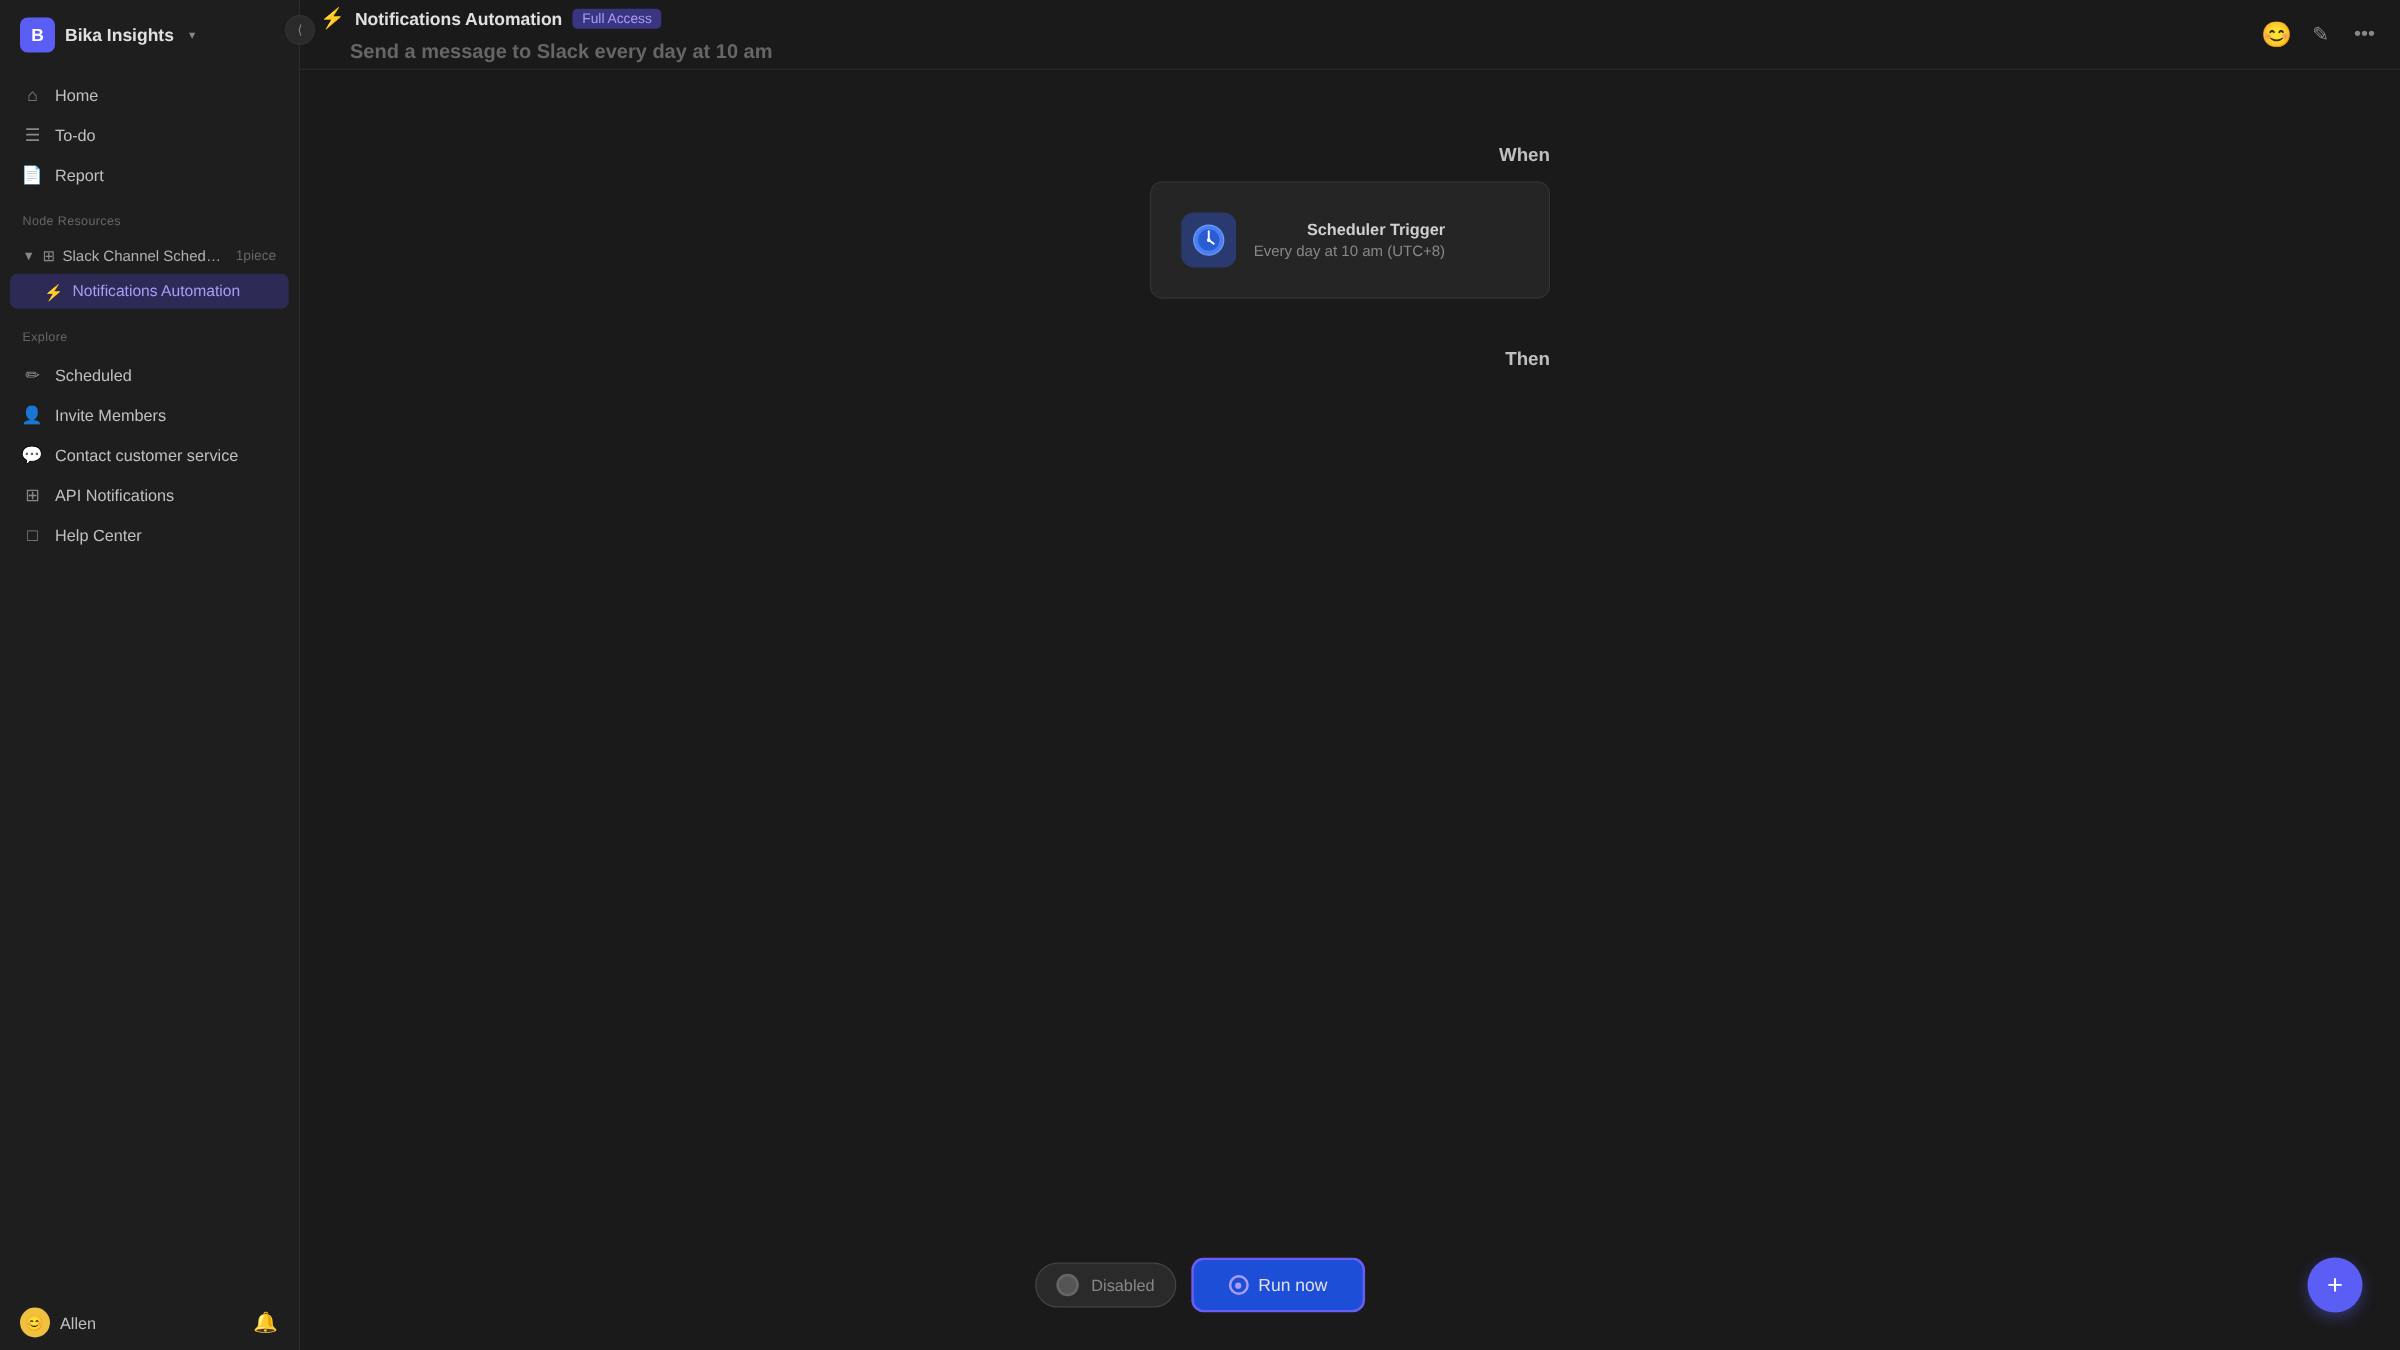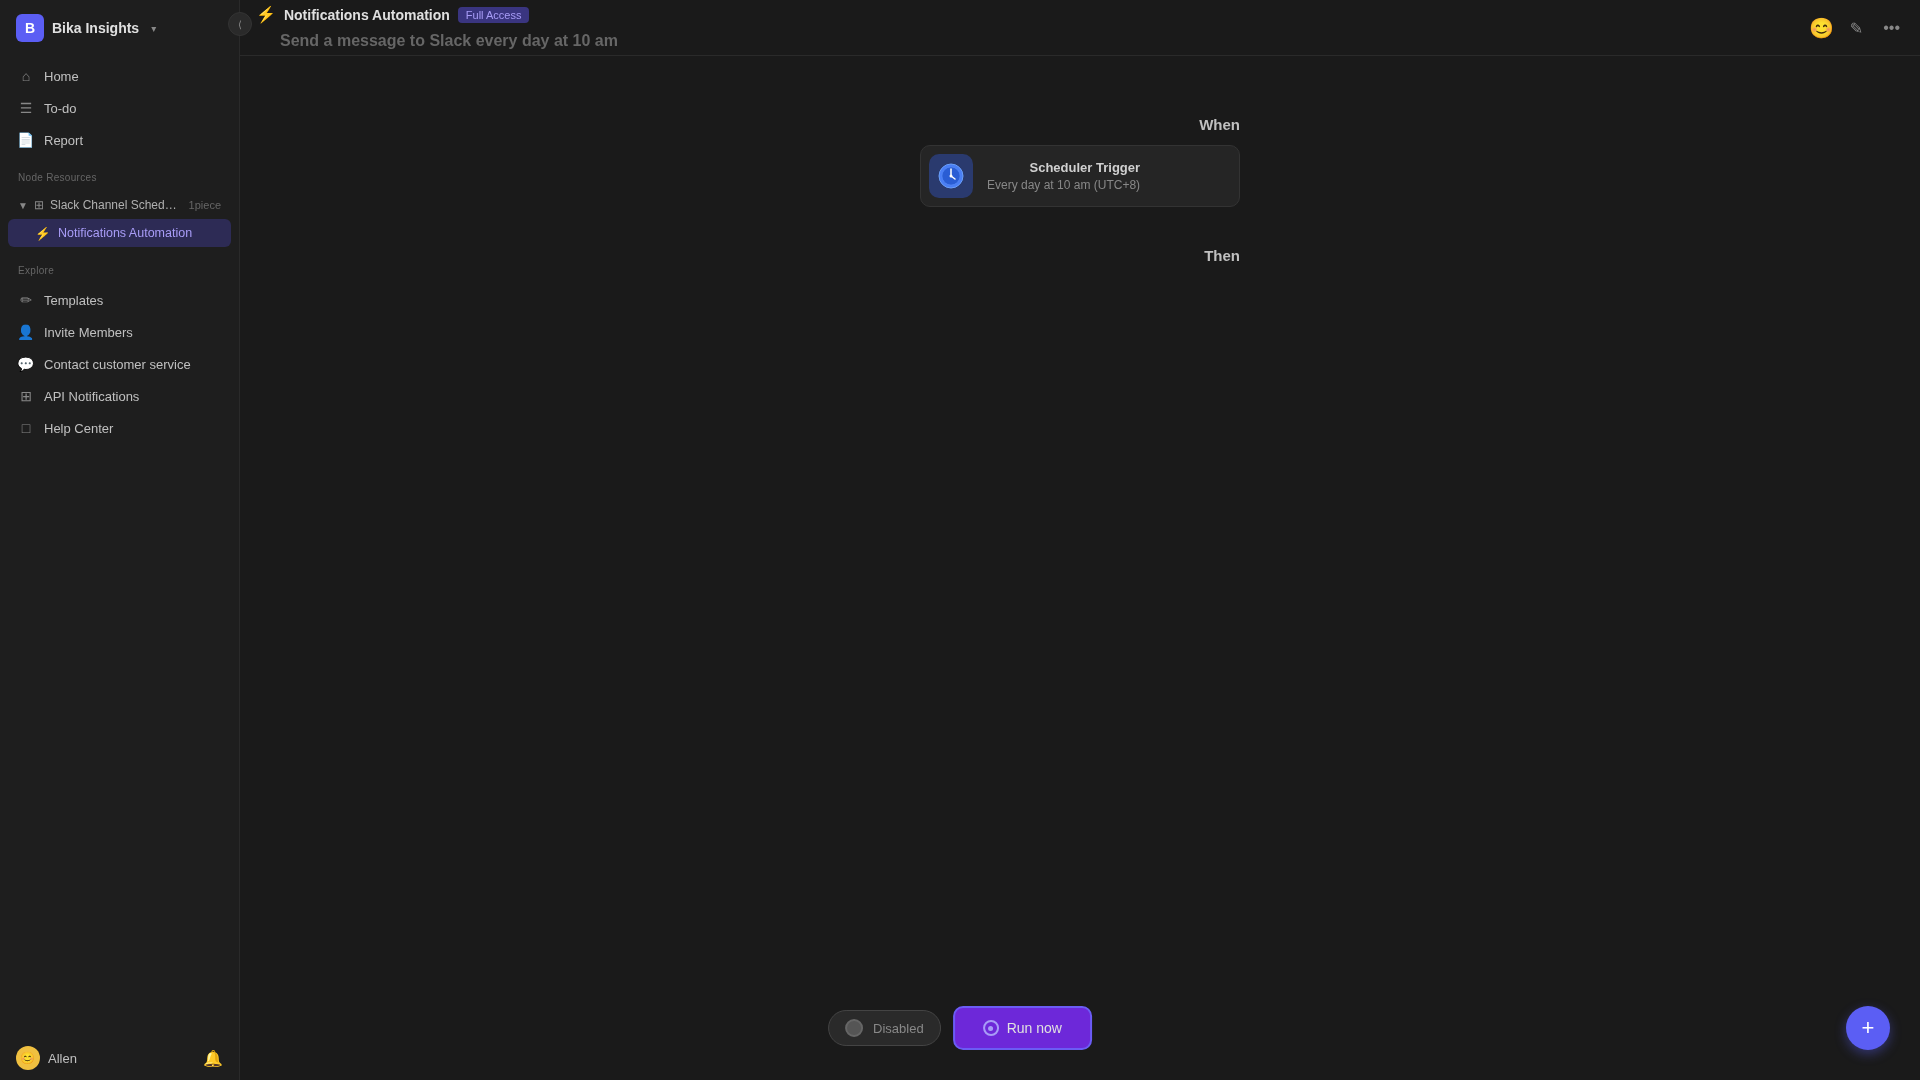--- a/index.html
+++ b/index.html
@@ -278,21 +278,21 @@
       font-size: 15px;
       font-weight: 600;
       color: #c0c0c0;
       margin-bottom: 12px;
     }
 
     .flow-card {
       background: #252525;
       border: 1px solid #333;
       border-radius: 10px;
-      padding: 8px;
+      padding: 24px;
       display: flex;
       align-items: center;
       gap: 14px;
       cursor: pointer;
       transition: border-color 0.15s;
     }
 
     .flow-card-icon {
       width: 44px;
       height: 44px;
@@ -362,21 +362,21 @@
       background: #555;
       border: 2px solid #666;
     }
 
     .toggle-label {
       font-size: 13px;
       color: #888;
     }
 
     .run-now-btn {
-      background: #6d28d9;
+      background: #1d4ed8;
       border: 2px solid #6b5cf5;
       border-radius: 10px;
       padding: 12px 28px;
       display: flex;
       align-items: center;
       gap: 8px;
       cursor: pointer;
       color: #e0e0e0;
       font-size: 14px;
       font-weight: 500;
@@ -489,21 +489,21 @@
           <span>Notifications Automation</span>
         </div>
       </div>
     </div>
 
     <div class="section-label">Explore</div>
 
     <div class="explore-section">
       <div class="nav-item">
         <span class="icon">✏</span>
-        <span>Templates</span>
+        <span>Scheduled</span>
       </div>
       <div class="nav-item">
         <span class="icon">👤</span>
         <span>Invite Members</span>
       </div>
       <div class="nav-item">
         <span class="icon">💬</span>
         <span>Contact customer service</span>
       </div>
       <div class="nav-item">

